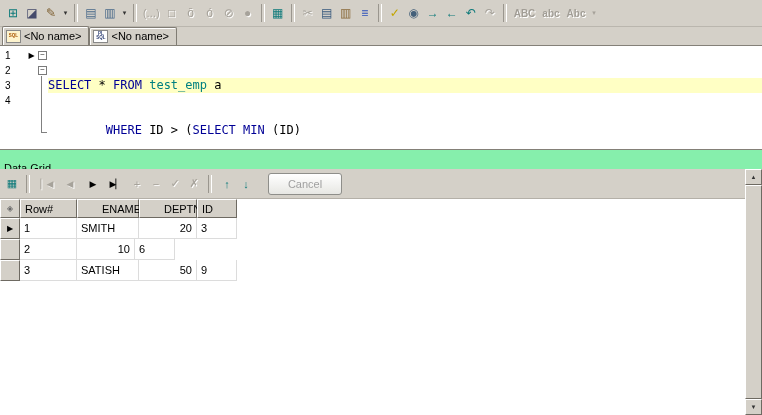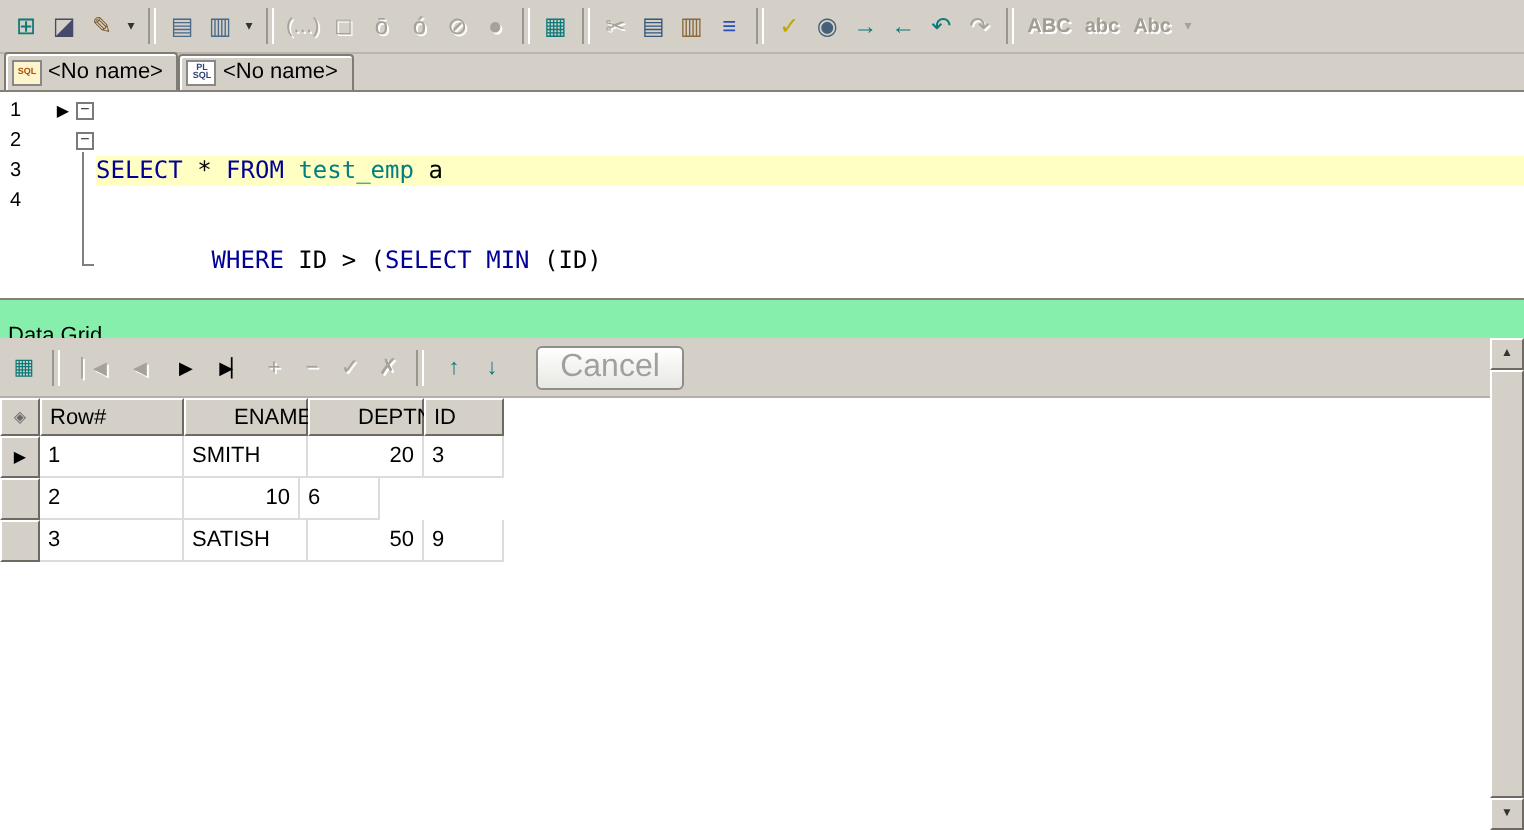--- a/index.html
+++ b/index.html
@@ -70,31 +70,31 @@
   .gicons{display:flex;align-items:center;gap:2px;}
   .gicon{width:17px;height:17px;display:flex;align-items:center;justify-content:center;
     font-size:11px;color:#222;flex:0 0 auto;letter-spacing:-1px;}
   .gicon.nav{margin:0 2px;font-size:9px;}
   .gicon.disabled{color:#a6a29a;text-shadow:1px 1px 0 #fff;}
   .gsep{width:2px;height:18px;border-left:1px solid #9a968e;border-right:1px solid #fff;
     margin:0 4px;flex:0 0 auto;}
   .cancel-btn{margin-left:14px;width:72px;height:20px;
     border:1px solid #8e8e8a;border-radius:3px;
     background:linear-gradient(#ffffff,#e7e7e3);
-    color:#a0a0a0;font-size:16px;display:flex;align-items:center;justify-content:center;}
+    color:#a0a0a0;font-size:11px;display:flex;align-items:center;justify-content:center;}
   
   .grid-area{position:absolute;top:198px;left:0;right:17px;bottom:0;background:#fff;
     border-top:1px solid #b4b0a8;box-sizing:border-box;}
   .gh,.grow{display:flex;}
   .hcell{background:#d4d0c8;border:1px solid;border-color:#ffffff #6e6a62 #6e6a62 #ffffff;
     height:19px;box-sizing:border-box;display:flex;align-items:center;padding:0 4px;
     font-size:11px;flex:0 0 auto;}
   .corner{width:20px;justify-content:center;padding:0;}
   .corner-glyph{font-size:8px;color:#6a6a6a;}
-  .w-rownum{width:72px;}
+  .w-rownum{width:57px;}
   .w-ename{width:62px;padding-left:24px;}
   .w-deptno{width:58px;padding-left:24px;}
   .w-id{width:40px;}
   .grow{height:21px;}
   .sel-cell{width:20px;background:#d4d0c8;border:1px solid;
     border-color:#ffffff #6e6a62 #6e6a62 #ffffff;box-sizing:border-box;
     display:flex;align-items:center;justify-content:center;flex:0 0 auto;}
   .rowmark{font-size:8px;color:#000;}
   .dcell{box-sizing:border-box;border-right:1px solid #dcdcdc;border-bottom:1px solid #dcdcdc;
     padding:0 4px;display:flex;align-items:center;font-size:11px;background:#fff;flex:0 0 auto;}

